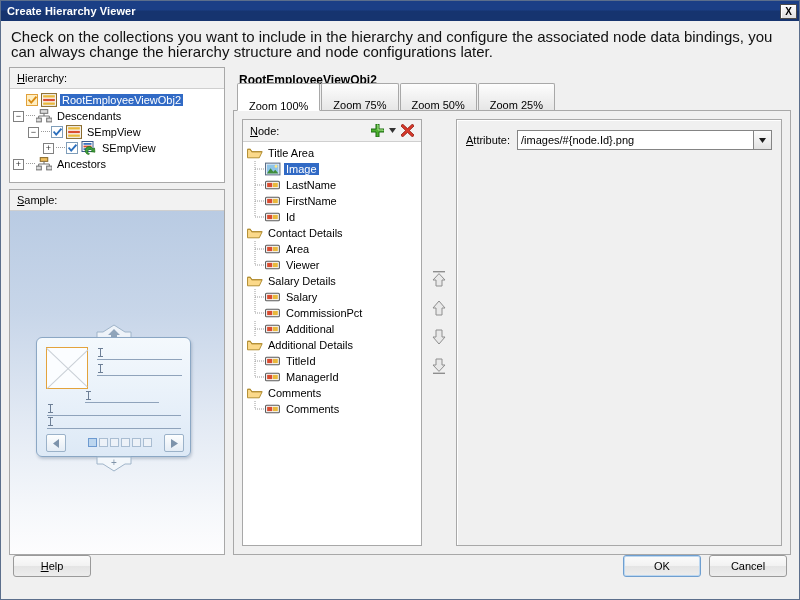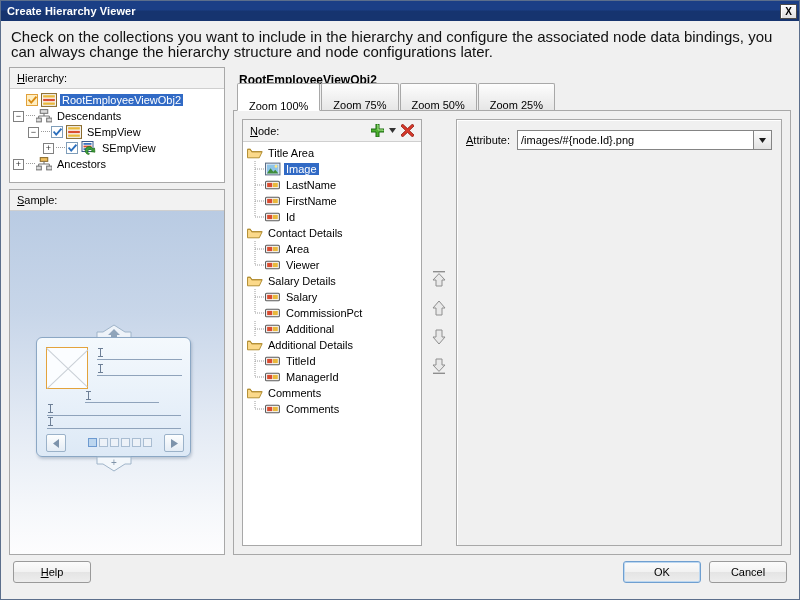--- a/index.html
+++ b/index.html
@@ -215,21 +215,21 @@
     padding:0 3px; background:transparent; color:#000;
   }
   .combo .arrowbtn {
     width:17px; flex:0 0 17px;
     border-left:1px solid #848484;
     background: linear-gradient(to bottom,#fcfcfc,#e2e2e2);
     display:flex;align-items:center;justify-content:center; cursor:pointer;
   }
   
   .footer {
-    flex:0 0 44px; display:flex; align-items:flex-end;
+    flex:0 0 44px; display:flex; align-items:flex-start;
     padding: 0 12px 16px 12px; box-sizing:border-box;
   }
   .btn {
     min-width:78px; height:22px; line-height:20px;
     border:1px solid #9a9a9a; border-radius:3px;
     background: linear-gradient(to bottom,#fbfbfb 0%,#f2f2f2 48%,#e4e4e4 50%,#ededed 100%);
     font-size:11px; text-align:center; cursor:pointer;
     box-sizing:border-box; font-family:"Liberation Sans",sans-serif;
     color:#000;
   }

